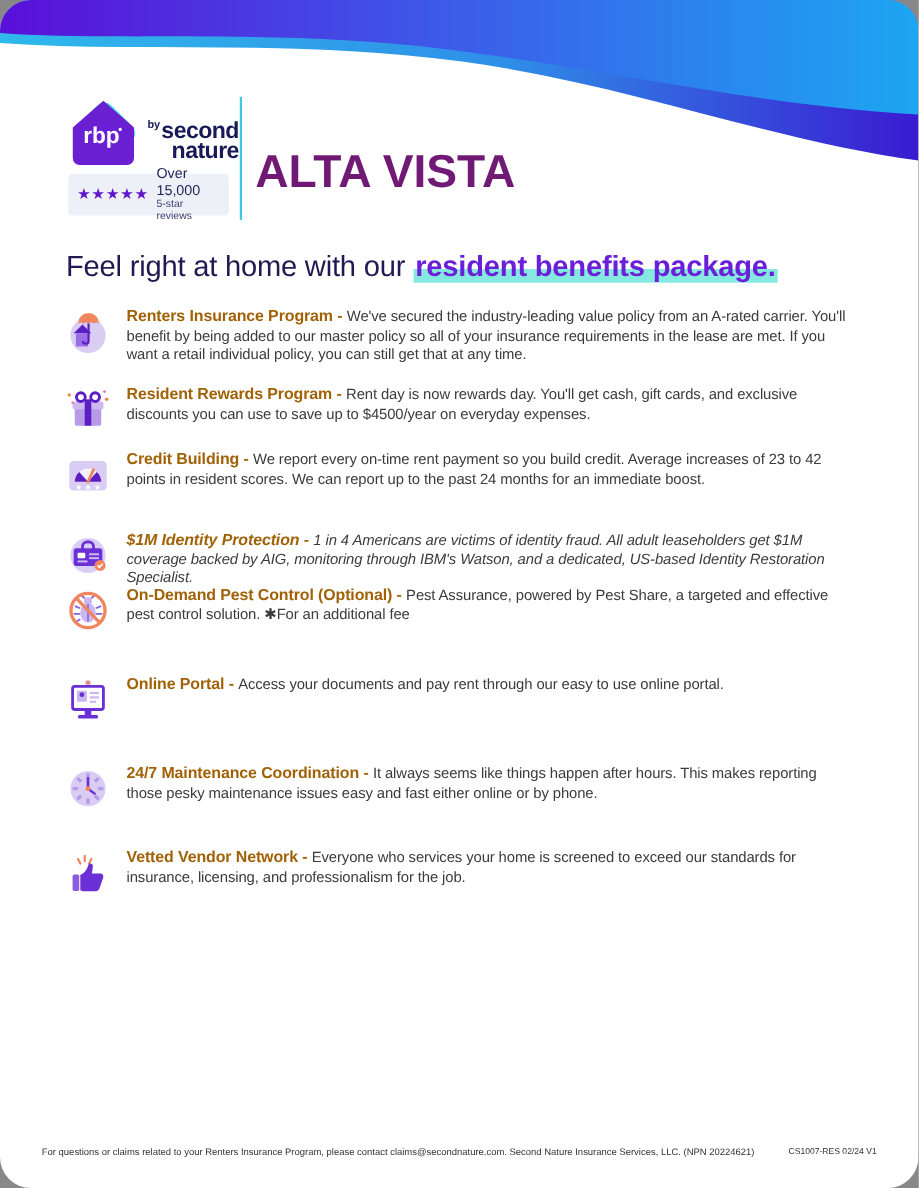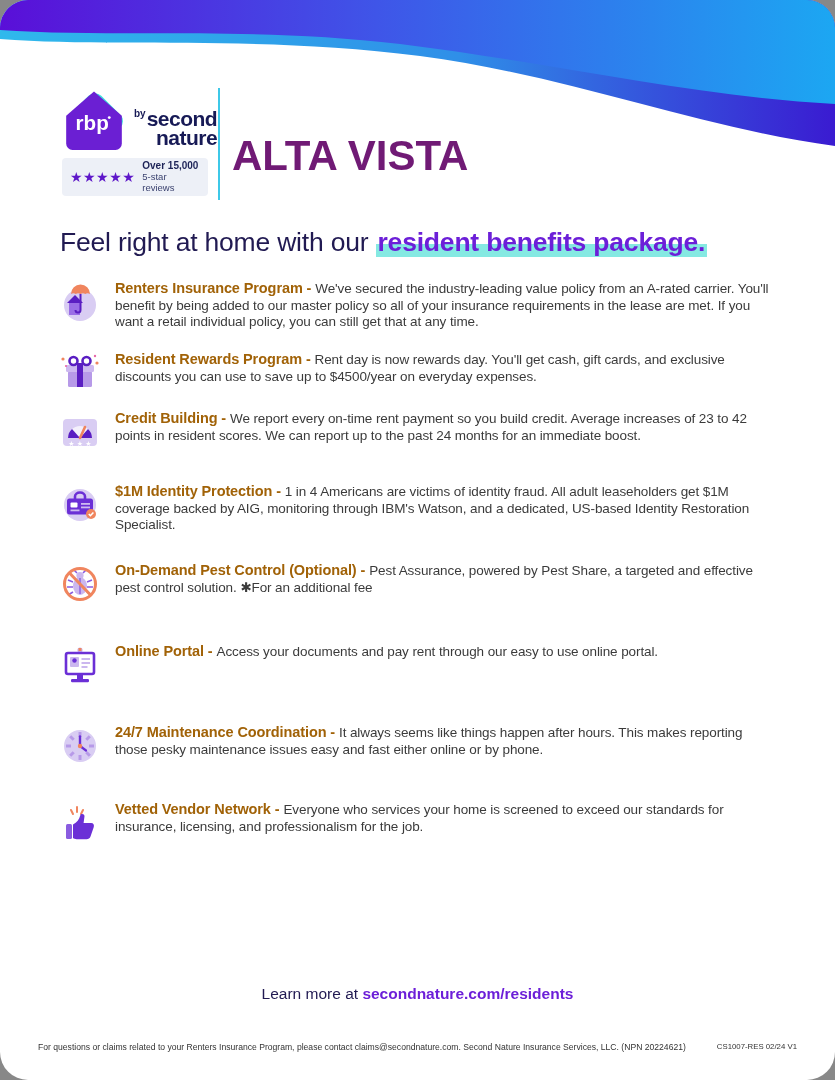--- a/index.html
+++ b/index.html
@@ -18,21 +18,21 @@
   .byline .by{font-size:10px;font-weight:600;vertical-align:top;margin-right:1px;}
   .byline .brand{font-size:21px;font-weight:800;letter-spacing:-0.5px;display:inline-block;text-align:right;}
   .byline .brand div{line-height:0.9;}
   .review-box{
     position:absolute;left:62px;top:158px;width:146px;height:38px;
     background:#edf0f7;border-radius:4px;display:flex;align-items:center;
     padding:0 8px;box-sizing:border-box;gap:7px;
   }
   .stars{font-family:"DejaVu Sans",sans-serif;color:#5e17c9;font-size:14px;letter-spacing:0.5px;white-space:nowrap;}
   .review-text{line-height:1.15;color:#1d2357;}
-  .review-line1{font-size:10px;font-weight:700;}
+  .review-line1{font-size:13px;font-weight:400;}
   .review-line2{font-size:9.5px;color:#3c4370;}
   .divider{position:absolute;left:218px;top:88px;width:2px;height:112px;background:#3ec8e8;}
   .property-name{
     position:absolute;left:232px;top:132px;
     font-size:42px;font-weight:800;letter-spacing:0px;color:#701a75;
   }
 
   
   .headline{
     position:absolute;left:60px;top:227px;width:740px;margin:0;
@@ -48,21 +48,21 @@
   .benefits{position:absolute;left:58px;top:280px;width:720px;}
   .benefit{display:flex;gap:13px;}
   .benefit .icon-box{flex:0 0 44px;width:44px;}
   .benefit .icon-box svg{display:block;}
   .benefit .text{margin:0;font-size:13.5px;line-height:1.21;color:#3b3b3b;letter-spacing:-0.1px;}
   .benefit .b-title{font-size:14.5px;font-weight:700;color:#a16207;}
   .benefit .note{font-size:13.5px;line-height:1.21;color:#3b3b3b;}
   .b1{margin-bottom:21px;}
   .b2{margin-bottom:15px;}
   .b3{margin-bottom:29px;}
-  .b4{margin-bottom:29px;}
+  .b4{font-style:italic;}
   .b5{margin-bottom:37px;}
   .b6{margin-bottom:37px;}
   .b7{margin-bottom:33px;}
 
   
   .learn-more{position:absolute;left:0;top:985px;width:100%;text-align:center;
     font-size:15.5px;color:#211a52;}
   .learn-more a{color:#6c1fd8;font-weight:800;text-decoration:none;}
   .fine-print-left{position:absolute;left:38px;top:1042px;font-size:8.6px;color:#333;}
   .fine-print-right{position:absolute;right:38px;top:1042px;font-size:7.8px;color:#333;}
@@ -247,20 +247,17 @@
           </g>
           <rect x="8" y="23" width="6" height="15" rx="1.5" fill="#8a5ce0"></rect>
           <path d="M15,23.5 c4,-2 6.2,-5 7.2,-9 c0.6,-2.4 4.4,-1.8 4.3,0.8 l-0.9,6.7 h7.5 c2.3,0 3.4,2.1 2.6,4.2 l-3.2,9.3 c-0.6,1.7 -2.1,2.7 -3.9,2.7 h-10 c-1.4,0 -2.8,-0.5 -3.6,-1.2 Z" fill="#6b2fd6"></path>
         </svg>
       </div>
       <p class="text"><span class="b-title">Vetted Vendor Network - </span><span>Everyone who services your home is screened to exceed our standards for insurance, licensing, and professionalism for the job.</span></p>
     </div>
 
   </div>
 
-  <div class="learn-more">
-    <span>Learn more at </span><a href="#">secondnature.com/residents</a>
-  </div>
 
   <div class="fine-print-left">For questions or claims related to your Renters Insurance Program, please contact claims@secondnature.com. Second Nature Insurance Services, LLC. (NPN 20224621)</div>
   <div class="fine-print-right">CS1007-RES 02/24 V1</div>
 
 </div>
 
 </body></html>

